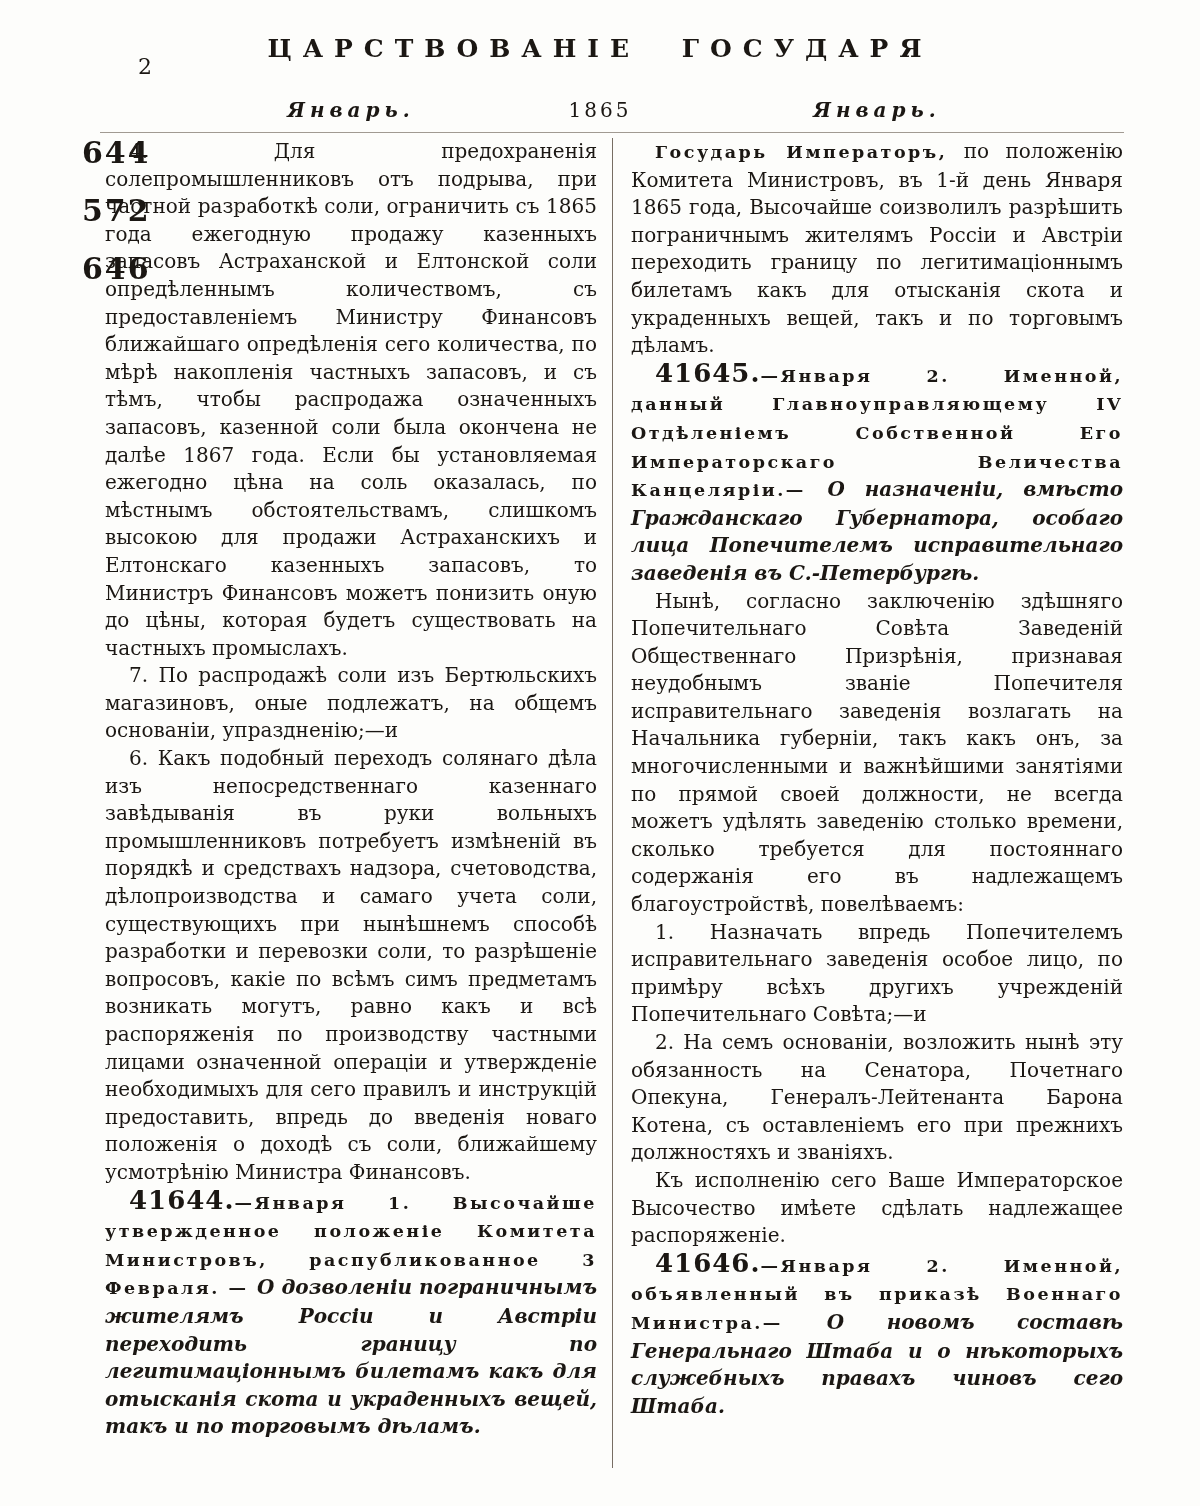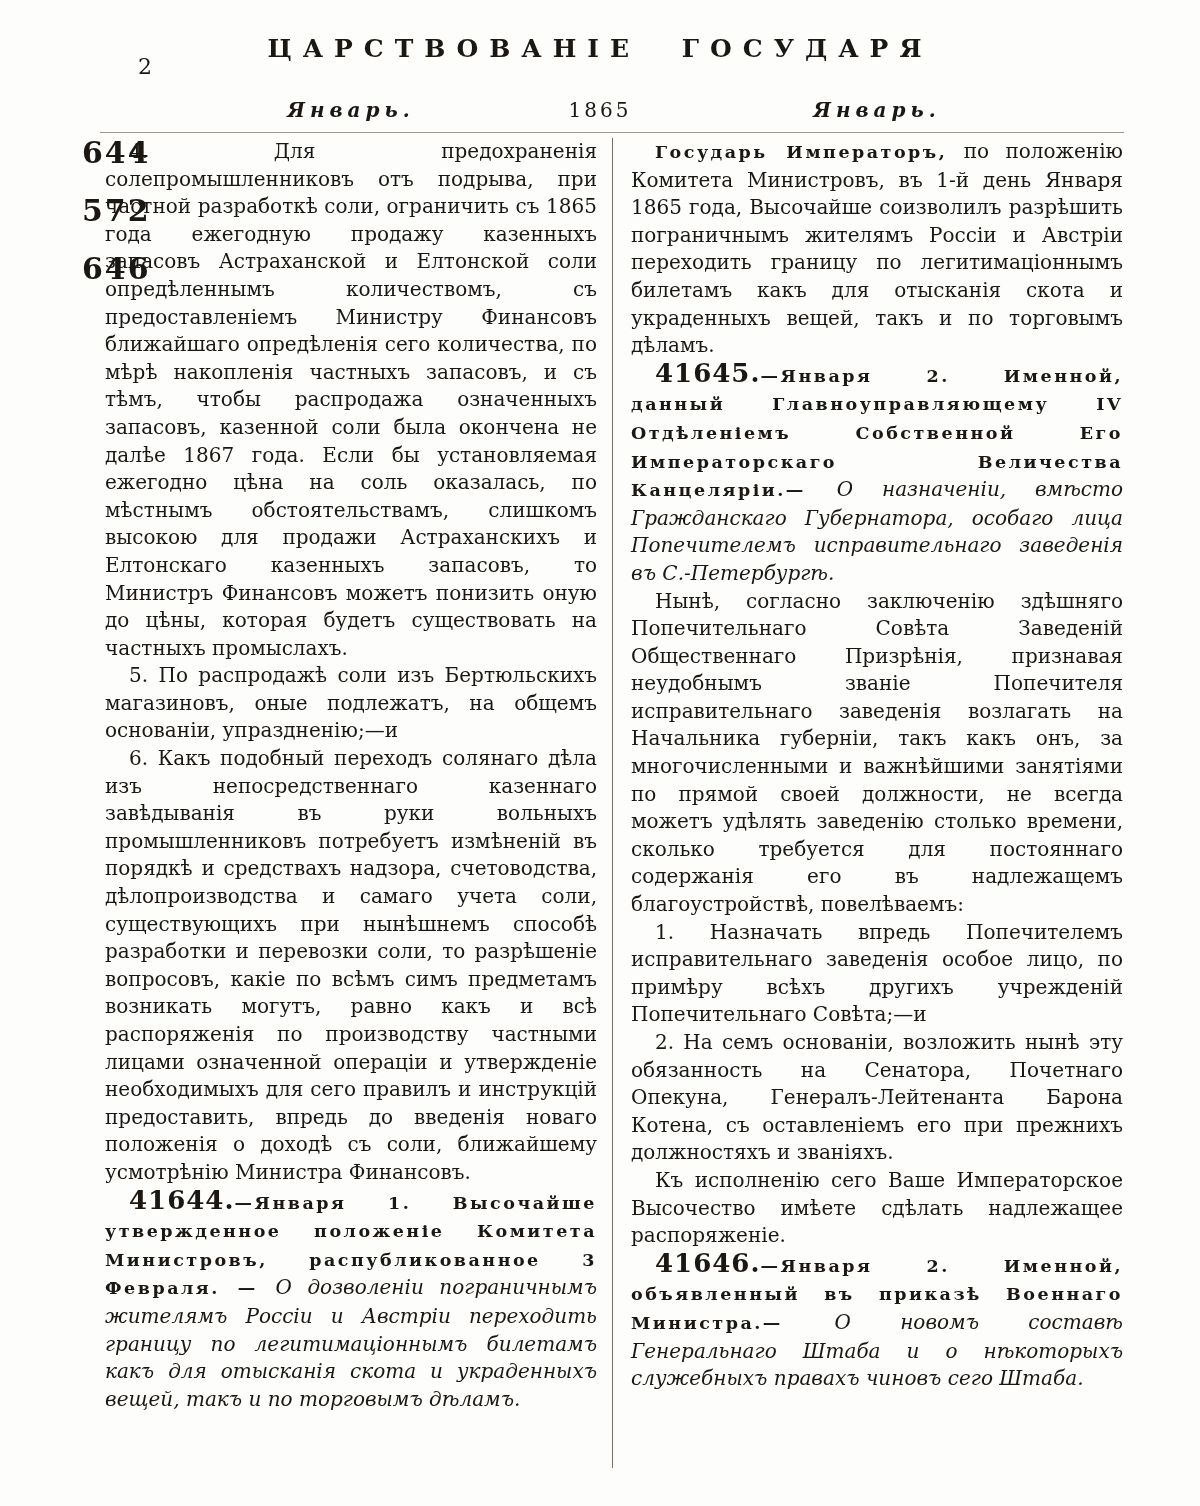--- a/index.html
+++ b/index.html
@@ -89,21 +89,21 @@
   .para { margin: 0; text-indent: 24px; }
   .para.hang { padding-left: 42px; text-indent: 0; }
   .seg.normal { }
   .seg.spaced {
     letter-spacing: 2.5px;
     font-weight: bold;
     font-size: 17.5px;
   }
   .seg.italic {
     font-style: italic;
-    font-weight: normal;
+    font-weight: bold;
   }
   .seg.num {
     font-size: 26px;
     font-weight: bold;
     letter-spacing: 1px;
   }
   .margin-numbers {
     position: absolute;
     left: 66px;
     top: 138px;
@@ -142,21 +142,21 @@
   <div class="divider"></div>
 
   <div class="margin-numbers" id="margin-numbers">
       <div class="margin-num mn-0">644</div>
       <div class="margin-num mn-1">572</div>
       <div class="margin-num mn-2">646</div>
     </div>
 
   <div class="column col-left" id="col-left">
       <p class="para"><span class="seg normal">4. Для предохраненія солепромышленниковъ отъ подрыва, при частной разработкѣ соли, ограничить съ 1865 года ежегодную продажу казенныхъ запасовъ Астраханской и Елтонской соли опредѣленнымъ количествомъ, съ предоставленіемъ Министру Финансовъ ближайшаго опредѣленія сего количества, по мѣрѣ накопленія частныхъ запасовъ, и съ тѣмъ, чтобы распродажа означенныхъ запасовъ, казенной соли была окончена не далѣе 1867 года. Если бы установляемая ежегодно цѣна на соль оказалась, по мѣстнымъ обстоятельствамъ, слишкомъ высокою для продажи Астраханскихъ и Елтонскаго казенныхъ запасовъ, то Министръ Финансовъ можетъ понизить оную до цѣны, которая будетъ существовать на частныхъ промыслахъ.</span></p>
-      <p class="para"><span class="seg normal">5. По распродажѣ соли изъ Бертюльскихъ магазиновъ, оные подлежатъ, на общемъ основаніи, упраздненію;—и</span></p>
+      <p class="para"><span class="seg normal">7. По распродажѣ соли изъ Бертюльскихъ магазиновъ, оные подлежатъ, на общемъ основаніи, упраздненію;—и</span></p>
       <p class="para"><span class="seg normal">6. Какъ подобный переходъ солянаго дѣла изъ непосредственнаго казеннаго завѣдыванія въ руки вольныхъ промышленниковъ потребуетъ измѣненій въ порядкѣ и средствахъ надзора, счетоводства, дѣлопроизводства и самаго учета соли, существующихъ при нынѣшнемъ способѣ разработки и перевозки соли, то разрѣшеніе вопросовъ, какіе по всѣмъ симъ предметамъ возникать могутъ, равно какъ и всѣ распоряженія по производству частными лицами означенной операціи и утвержденіе необходимыхъ для сего правилъ и инструкцій предоставить, впредь до введенія новаго положенія о доходѣ съ соли, ближайшему усмотрѣнію Министра Финансовъ.</span></p>
       <p class="para"><span class="seg num">41644.</span><span class="seg spaced">—Января 1. Высочайше утвержденное положеніе Комитета Министровъ, распубликованное 3 Февраля. — </span><span class="seg italic">О дозволеніи пограничнымъ жителямъ Россіи и Австріи переходить границу по легитимаціоннымъ билетамъ какъ для отысканія скота и украденныхъ вещей, такъ и по торговымъ дѣламъ.</span></p>
     </div>
 
   <div class="column col-right" id="col-right">
       <p class="para"><span class="seg spaced">Государь Императоръ,</span><span class="seg normal"> по положенію Комитета Министровъ, въ 1-й день Января 1865 года, Высочайше соизволилъ разрѣшить пограничнымъ жителямъ Россіи и Австріи переходить границу по легитимаціоннымъ билетамъ какъ для отысканія скота и украденныхъ вещей, такъ и по торговымъ дѣламъ.</span></p>
       <p class="para"><span class="seg num">41645.</span><span class="seg spaced">—Января 2. Именной, данный Главноуправляющему IV Отдѣленіемъ Собственной Его Императорскаго Величества Канцеляріи.— </span><span class="seg italic">О назначеніи, вмѣсто Гражданскаго Губернатора, особаго лица Попечителемъ исправительнаго заведенія въ С.-Петербургѣ.</span></p>
       <p class="para"><span class="seg normal">Нынѣ, согласно заключенію здѣшняго Попечительнаго Совѣта Заведеній Общественнаго Призрѣнія, признавая неудобнымъ званіе Попечителя исправительнаго заведенія возлагать на Начальника губерніи, такъ какъ онъ, за многочисленными и важнѣйшими занятіями по прямой своей должности, не всегда можетъ удѣлять заведенію столько времени, сколько требуется для постояннаго содержанія его въ надлежащемъ благоустройствѣ, повелѣваемъ:</span></p>
       <p class="para"><span class="seg normal">1. Назначать впредь Попечителемъ исправительнаго заведенія особое лицо, по примѣру всѣхъ другихъ учрежденій Попечительнаго Совѣта;—и</span></p>
       <p class="para"><span class="seg normal">2. На семъ основаніи, возложить нынѣ эту обязанность на Сенатора, Почетнаго Опекуна, Генералъ-Лейтенанта Барона Котена, съ оставленіемъ его при прежнихъ должностяхъ и званіяхъ.</span></p>

